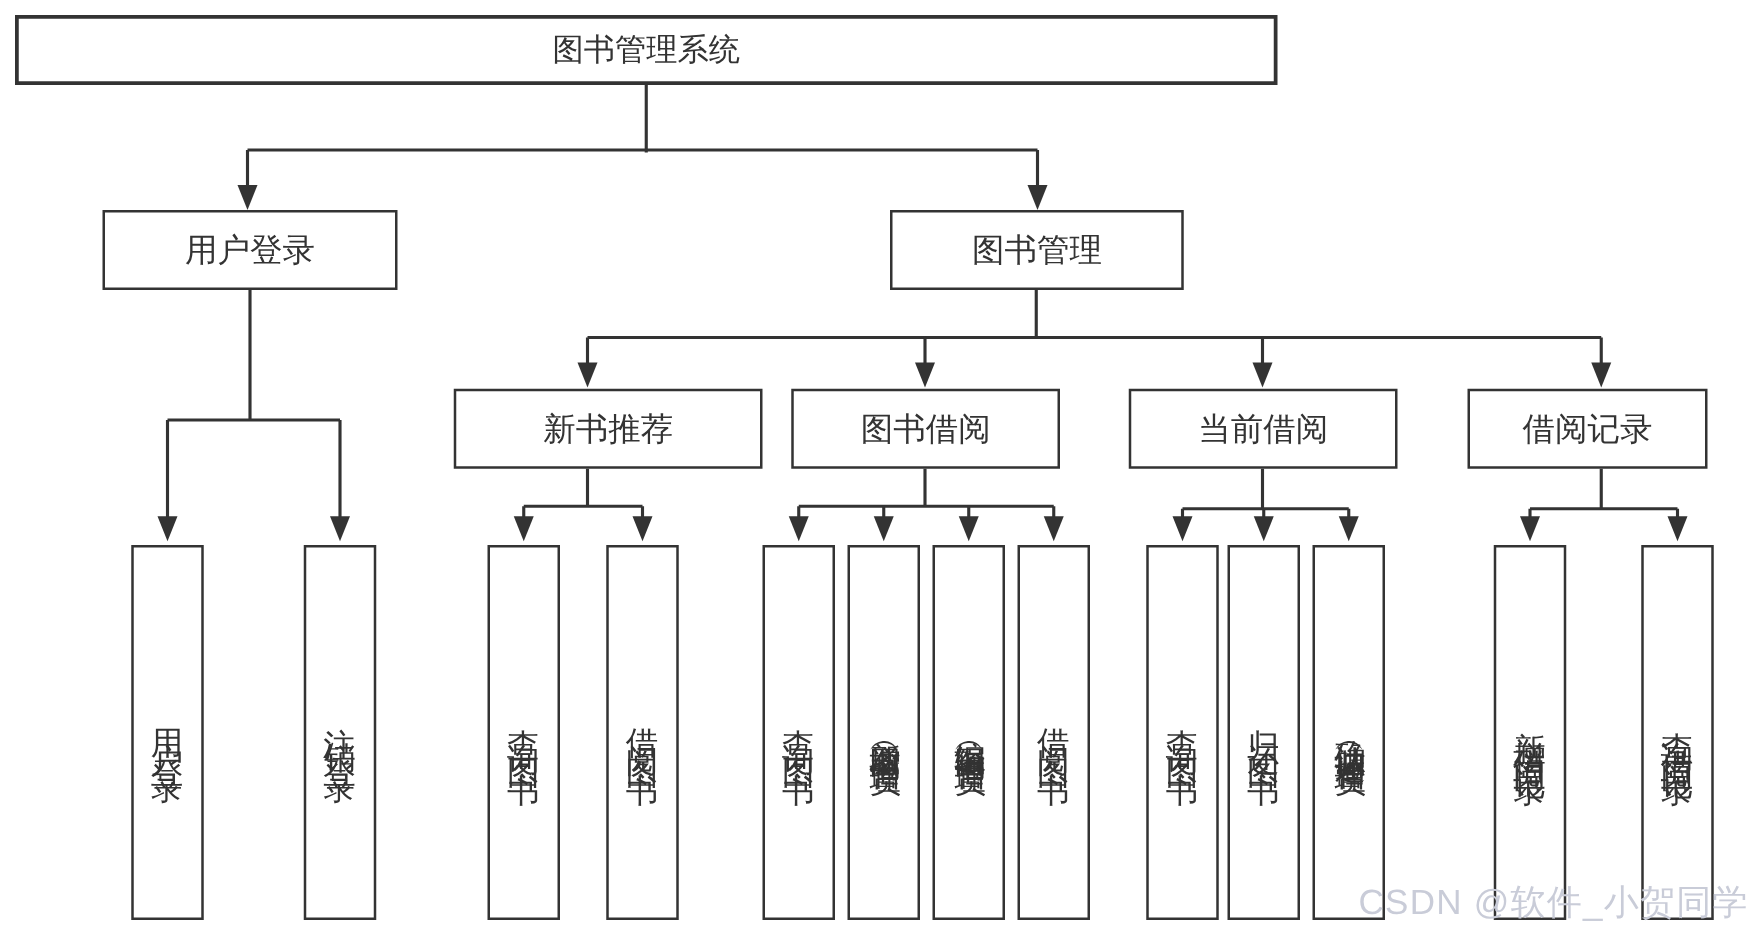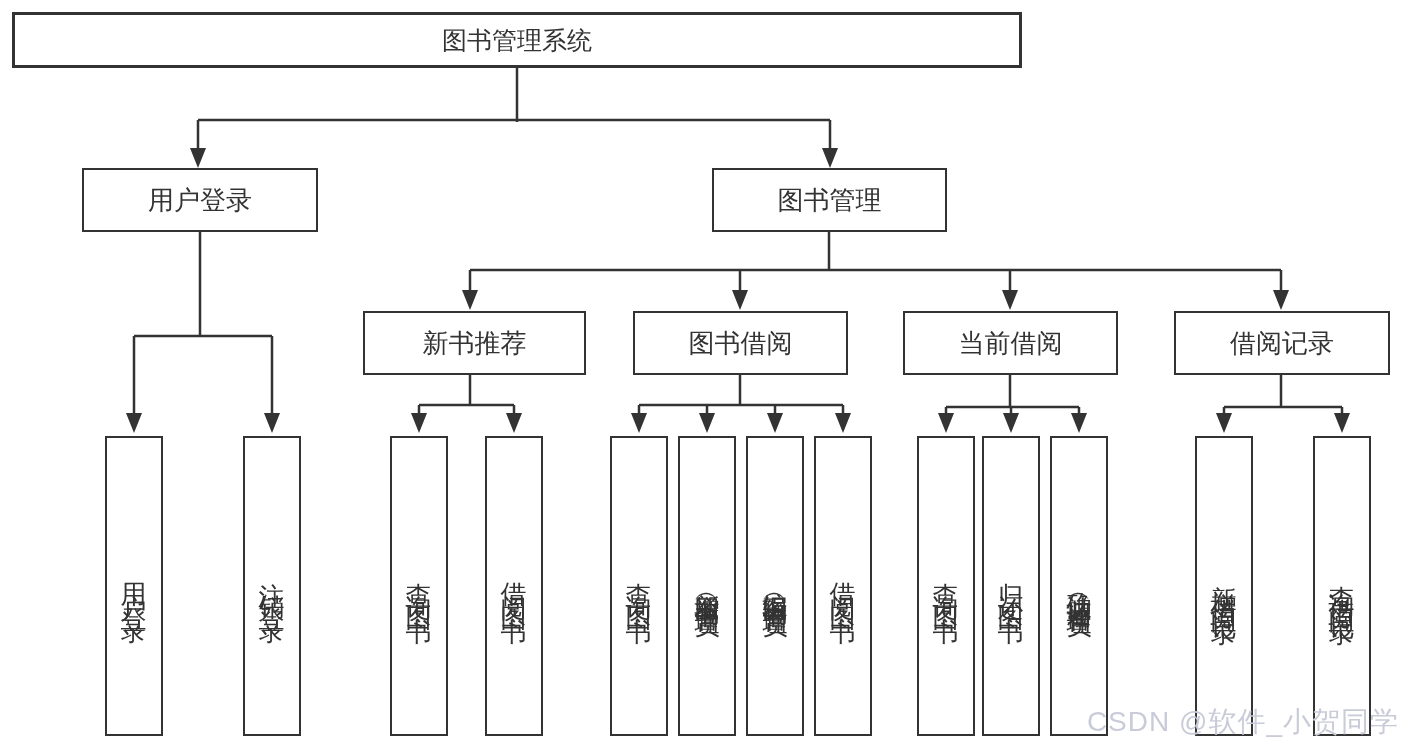--- a/index.html
+++ b/index.html
@@ -116,30 +116,30 @@
     <span>图书管理系统</span>
   </div>
 
   <div class="box" style="left:82px; top:168px; width:236px; height:64px;">
     <span>用户登录</span>
   </div>
   <div class="box" style="left:712px; top:168px; width:235px; height:64px;text-align:center;">
     <span>图书管理</span>
   </div>
 
-  <div class="box" style="left:363px; top:311px; width:223px; height:64px;justify-content:center;">
+  <div class="box" style="left:363px; top:311px; width:247px; height:64px;justify-content:center;">
     <span>新书推荐</span>
   </div>
   <div class="box" style="left:633px; top:311px; width:215px; height:64px;justify-content:center;">
     <span>图书借阅</span>
   </div>
   <div class="box" style="left:903px; top:311px; width:215px; height:64px;justify-content:center;">
     <span>当前借阅</span>
   </div>
-  <div class="box" style="left:1174px; top:311px; width:216px; height:64px;">
+  <div class="box" style="left:1174px; top:311px; width:192px; height:64px;">
     <span>借阅记录</span>
   </div>
 
   <div class="box leaf" style="left:105px; top:436px; width:58px; height:300px;">
     <span class="vtext">用户登录</span>
   </div>
   <div class="box leaf" style="left:243px; top:436px; width:58px; height:300px;">
     <span class="vtext">注销登录</span>
   </div>
 

